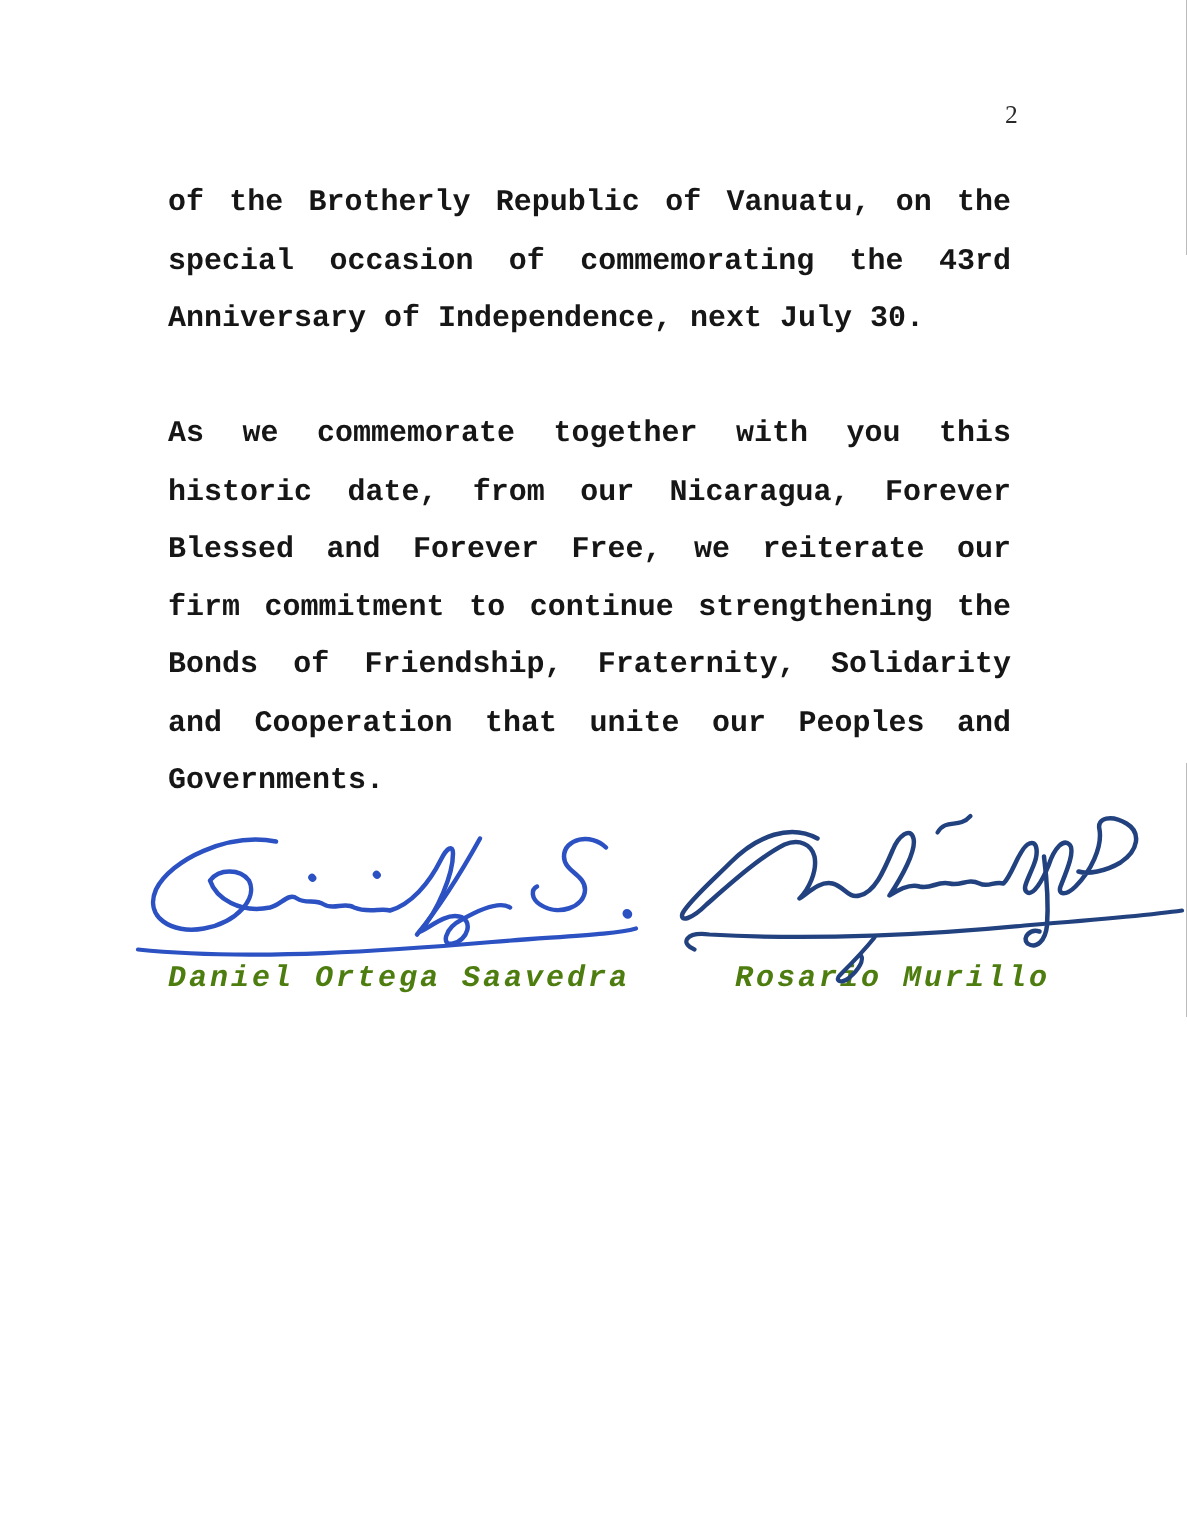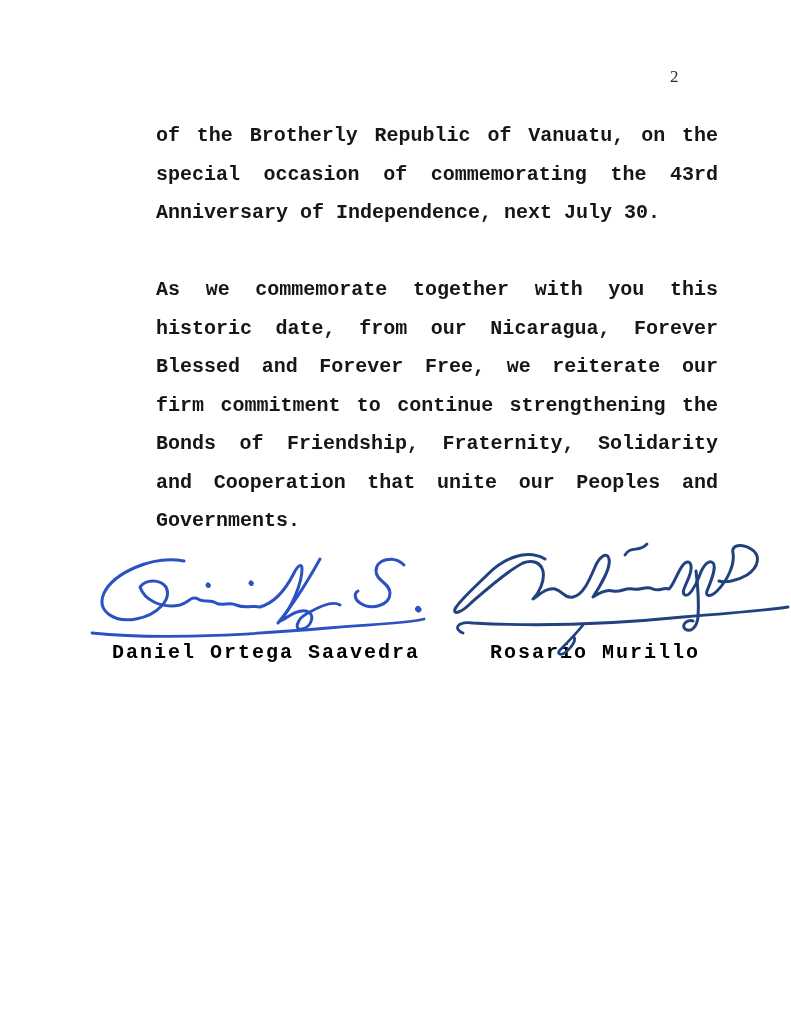--- a/index.html
+++ b/index.html
@@ -24,40 +24,40 @@
     left: 112px;
     top: 117px;
     width: 562px;
     font-size: 20px;
     font-weight: bold;
     line-height: 38.5px;
     color: #161616;
     text-align: justify;
     -webkit-hyphens: none;
     hyphens: none;
-    margin-left: 44px;
   }
   .body-text p { margin: 0; }
   .body-text p + p { margin-top: 38.5px; }
   .sig {
     position: absolute;
     z-index: 2;
   }
   .sig-daniel { left: 88px; top: 549px; width: 340px; height: 92px; }
   .sig-rosario { left: 443px; top: 537px; width: 348px; height: 128px; }
   .sig-name {
     position: absolute;
     z-index: 1;
     top: 640px;
     font-size: 20px;
     font-weight: bold;
     letter-spacing: 2px;
     line-height: 1.3;
-    color: #000000;
+    color: #4d7c0f;
     white-space: nowrap;
+    font-style: italic;
   }
   .name-daniel { left: 112px; }
   .name-rosario { left: 490px; }
 </style>
 </head>
 <body>
 
 <div class="page">
 
   <span class="pagenum">2</span>

